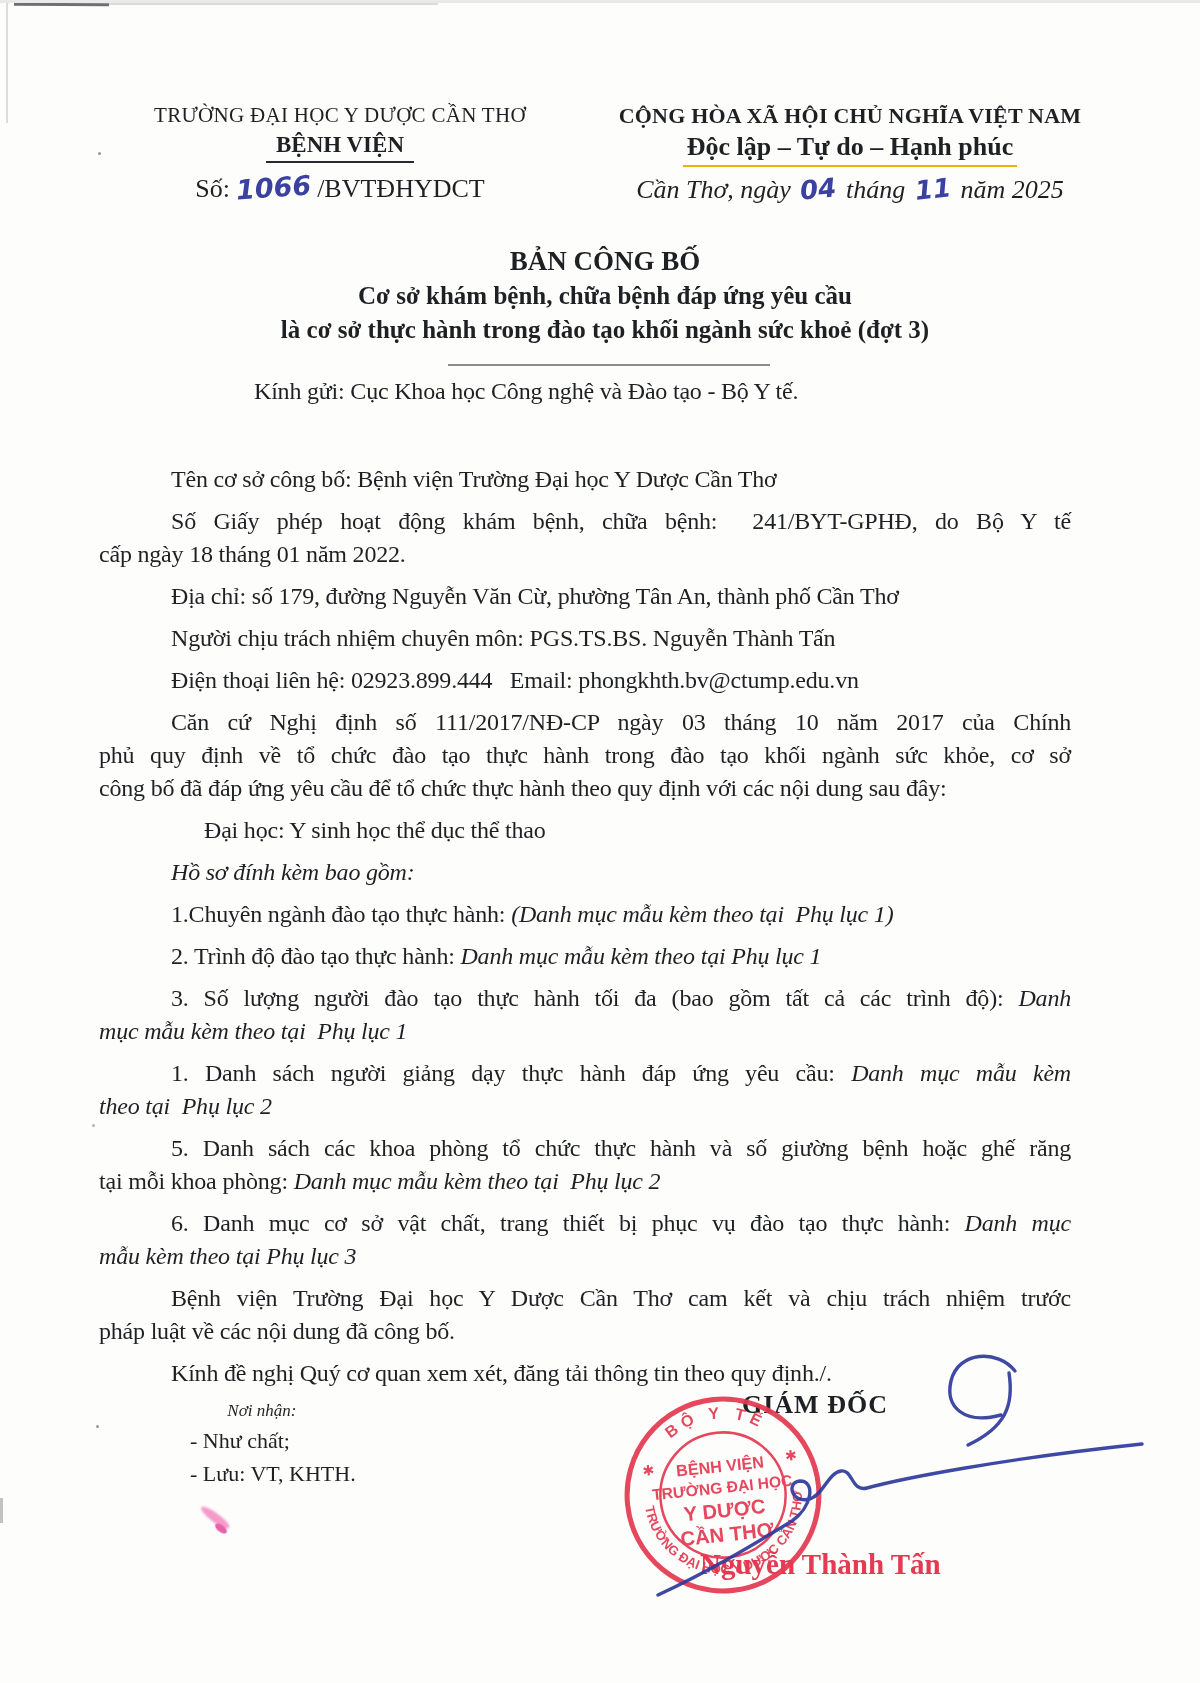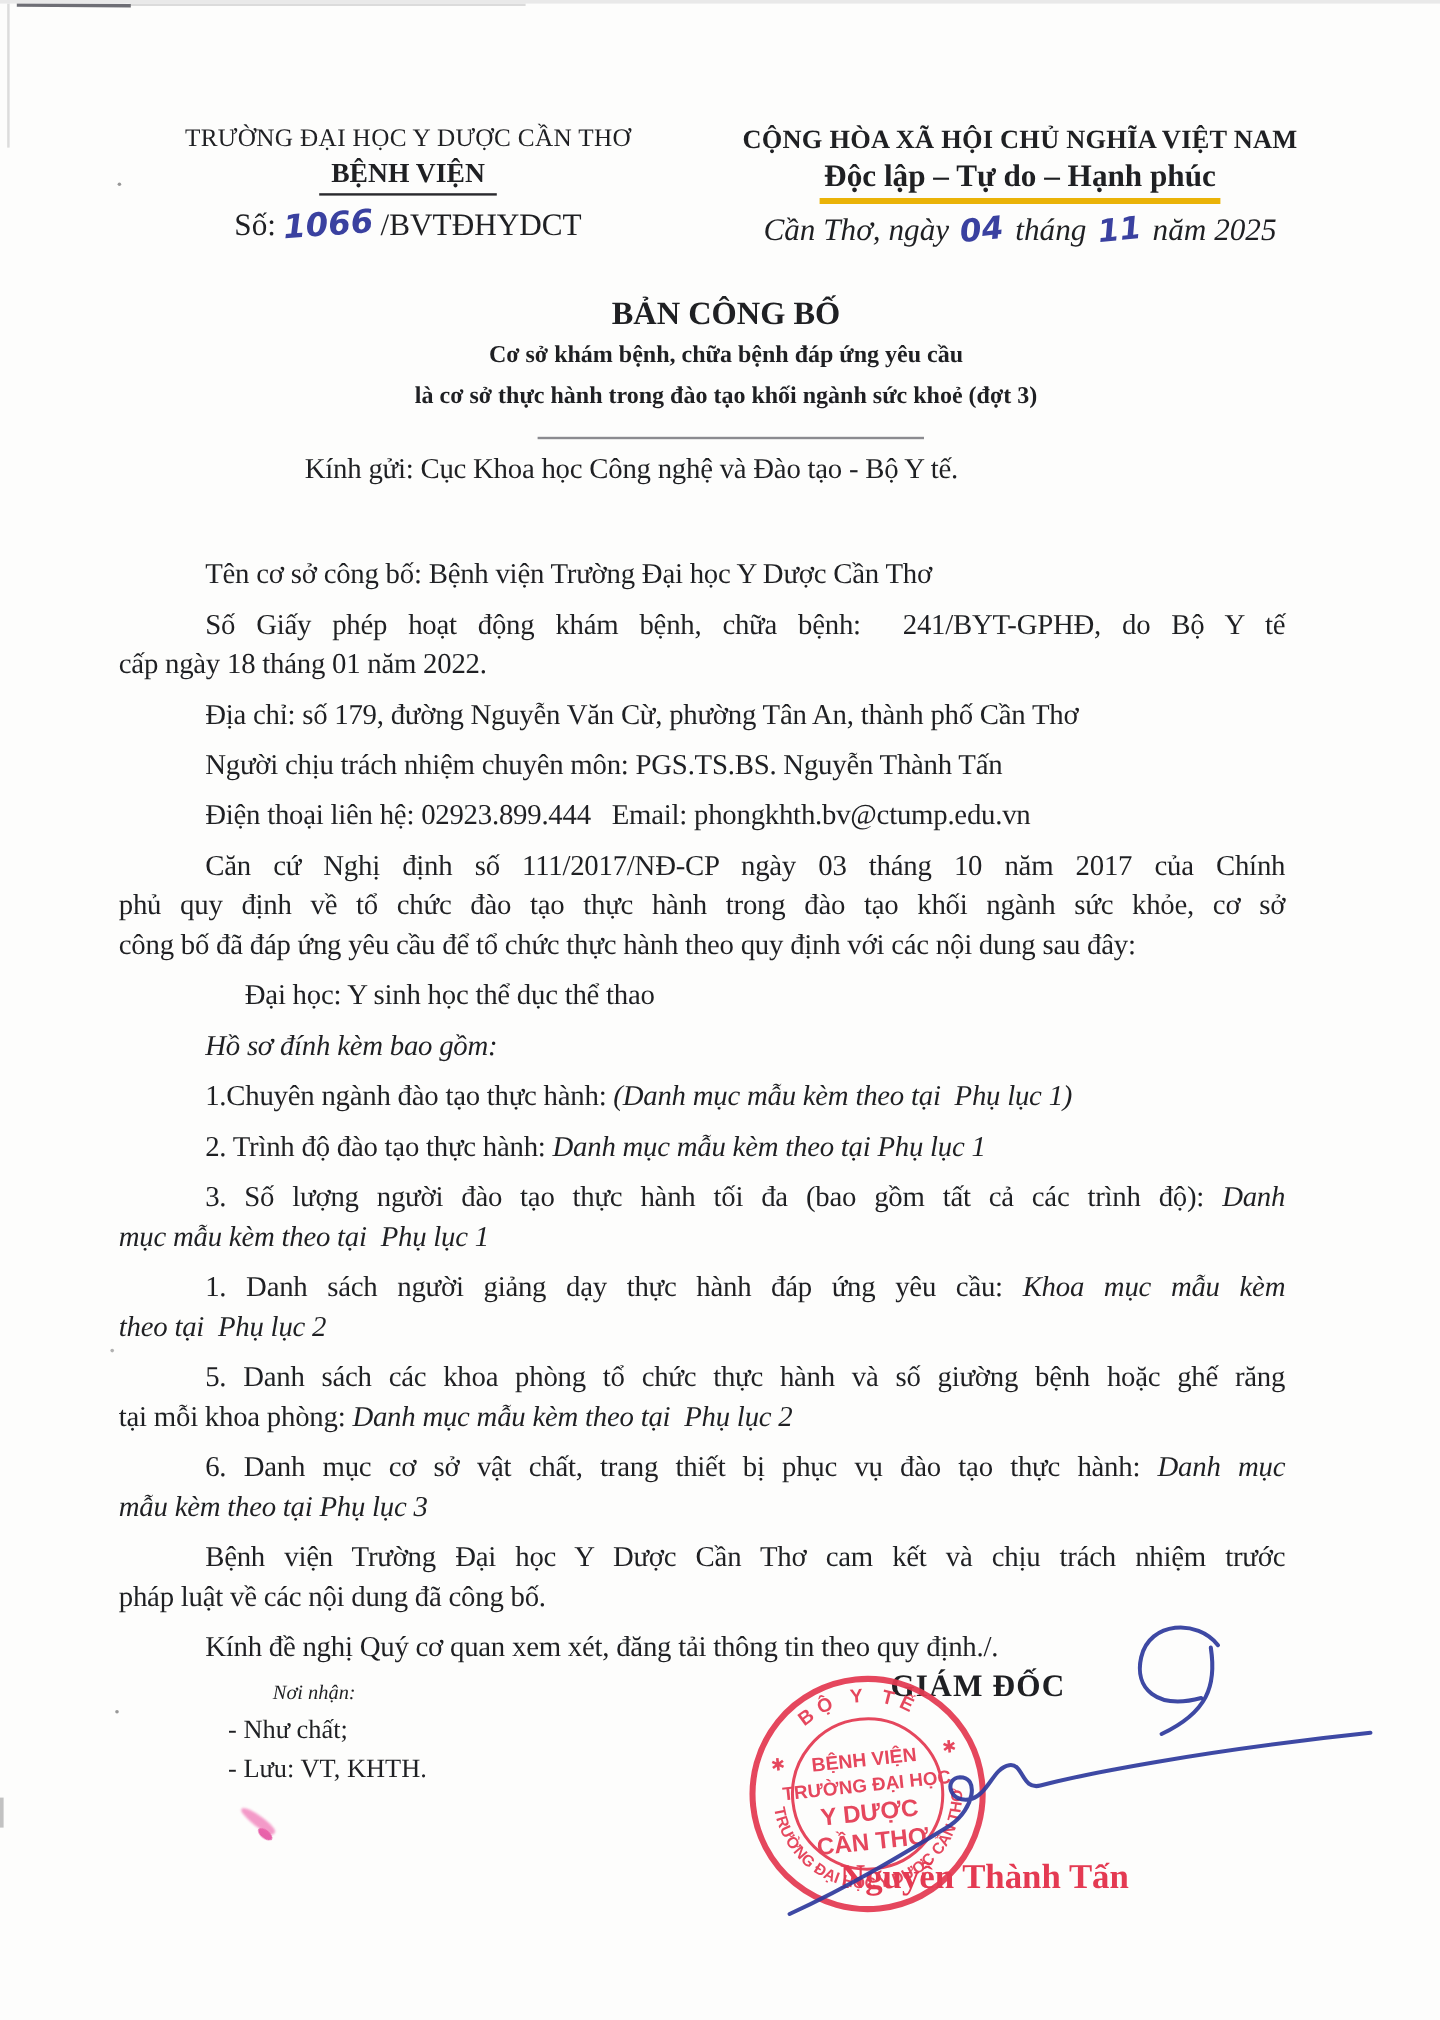--- a/index.html
+++ b/index.html
@@ -20,27 +20,27 @@
   .hdr-left{position:absolute;left:130px;top:100px;width:420px;text-align:center;}
   .hdr-left .org{font-size:21px;letter-spacing:.3px;}
   .hdr-left .unit{font-size:23px;font-weight:bold;margin-top:4px;}
   .hdr-left .unit span{display:inline-block;border-bottom:2px solid #2a2a2e;padding:0 10px 3px 10px;}
   .hdr-left .num{font-size:26px;margin-top:9px;}
   .hand{font-family:"DejaVu Sans",sans-serif;font-style:italic;color:var(--ink-blue);font-weight:bold;}
   .num .hand{font-size:27px;display:inline-block;transform:rotate(-4deg);padding:0 6px;}
   .hdr-right{position:absolute;left:600px;top:100px;width:500px;text-align:center;}
   .hdr-right .national{font-size:22px;font-weight:bold;letter-spacing:.2px;}
   .hdr-right .motto{font-size:26px;font-weight:bold;margin-top:3px;}
-  .hdr-right .motto span{display:inline-block;border-bottom:5px solid #eab308;padding:0 4px 3px 4px;}
+  .hdr-right .motto span{display:inline-block;border-bottom:2px solid #eab308;padding:0 4px 3px 4px;}
   .hdr-right .dateline{font-size:26px;font-style:italic;margin-top:7px;}
   .dateline .hand{font-size:26px;display:inline-block;transform:rotate(-6deg);padding:0 3px;}
   
   .title-block{position:absolute;left:95px;top:240px;width:1020px;text-align:center;}
   .title-block .t1{font-size:27px;font-weight:bold;line-height:36px;}
-  .title-block .t2,.title-block .t3{font-size:20px;font-weight:bold;line-height:34px;}
+  .title-block .t2,.title-block .t3{font-size:25px;font-weight:bold;line-height:34px;}
   .title-rule{position:absolute;left:448px;top:361px;width:322px;height:2px;background:#8b8b90;}
   
   .body-block{position:absolute;left:99px;top:372px;width:972px;}
   .bline{font-size:24px;line-height:33px;height:33px;letter-spacing:-0.2px;white-space:pre;}
   .bline.just{white-space:normal;text-align:justify;text-align-last:justify;}
   .ind-p{padding-left:72px;}
   .ind-c{padding-left:0;}
   .ind-d{padding-left:105px;}
   .ind-g{padding-left:155px;}
   .g-c{margin-top:0;}
@@ -108,21 +108,21 @@
       <div class="bline ind-p g-n"><span class="seg-n">Điện thoại liên hệ: 02923.899.444&nbsp;&nbsp; Email: phongkhth.bv@ctump.edu.vn</span></div>
       <div class="bline ind-p g-n just"><span class="seg-n">Căn cứ Nghị định số 111/2017/NĐ-CP ngày 03 tháng 10 năm 2017 của Chính</span></div>
       <div class="bline ind-c g-c just"><span class="seg-n">phủ quy định về tổ chức đào tạo thực hành trong đào tạo khối ngành sức khỏe, cơ sở</span></div>
       <div class="bline ind-c g-c"><span class="seg-n">công bố đã đáp ứng yêu cầu để tổ chức thực hành theo quy định với các nội dung sau đây:</span></div>
       <div class="bline ind-d g-n"><span class="seg-n">Đại học: Y sinh học thể dục thể thao</span></div>
       <div class="bline ind-p g-n"><span class="seg-i">Hồ sơ đính kèm bao gồm:</span></div>
       <div class="bline ind-p g-n"><span class="seg-n">1.Chuyên ngành đào tạo thực hành: </span><span class="seg-i">(Danh mục mẫu kèm theo tại&nbsp; Phụ lục 1)</span></div>
       <div class="bline ind-p g-n"><span class="seg-n">2. Trình độ đào tạo thực hành: </span><span class="seg-i">Danh mục mẫu kèm theo tại Phụ lục 1</span></div>
       <div class="bline ind-p g-n just"><span class="seg-n">3. Số lượng người đào tạo thực hành tối đa (bao gồm tất cả các trình độ): </span><span class="seg-i">Danh</span></div>
       <div class="bline ind-c g-c"><span class="seg-i">mục mẫu kèm theo tại&nbsp; Phụ lục 1</span></div>
-      <div class="bline ind-p g-n just"><span class="seg-n">1. Danh sách người giảng dạy thực hành đáp ứng yêu cầu: </span><span class="seg-i">Khoa mục mẫu kèm</span></div>
+      <div class="bline ind-p g-n just"><span class="seg-n">1. Danh sách người giảng dạy thực hành đáp ứng yêu cầu: </span><span class="seg-i">Danh mục mẫu kèm</span></div>
       <div class="bline ind-c g-c"><span class="seg-i">theo tại&nbsp; Phụ lục 2</span></div>
       <div class="bline ind-p g-n just"><span class="seg-n">5. Danh sách các khoa phòng tổ chức thực hành và số giường bệnh hoặc ghế răng</span></div>
       <div class="bline ind-c g-c"><span class="seg-n">tại mỗi khoa phòng: </span><span class="seg-i">Danh mục mẫu kèm theo tại&nbsp; Phụ lục 2</span></div>
       <div class="bline ind-p g-n just"><span class="seg-n">6. Danh mục cơ sở vật chất, trang thiết bị phục vụ đào tạo thực hành: </span><span class="seg-i">Danh mục</span></div>
       <div class="bline ind-c g-c"><span class="seg-i">mẫu kèm theo tại Phụ lục 3</span></div>
       <div class="bline ind-p g-n just"><span class="seg-n">Bệnh viện Trường Đại học Y Dược Cần Thơ cam kết và chịu trách nhiệm trước</span></div>
       <div class="bline ind-c g-c"><span class="seg-n">pháp luật về các nội dung đã công bố.</span></div>
       <div class="bline ind-p g-n"><span class="seg-n">Kính đề nghị Quý cơ quan xem xét, đăng tải thông tin theo quy định./.</span></div>
     </div>
 

